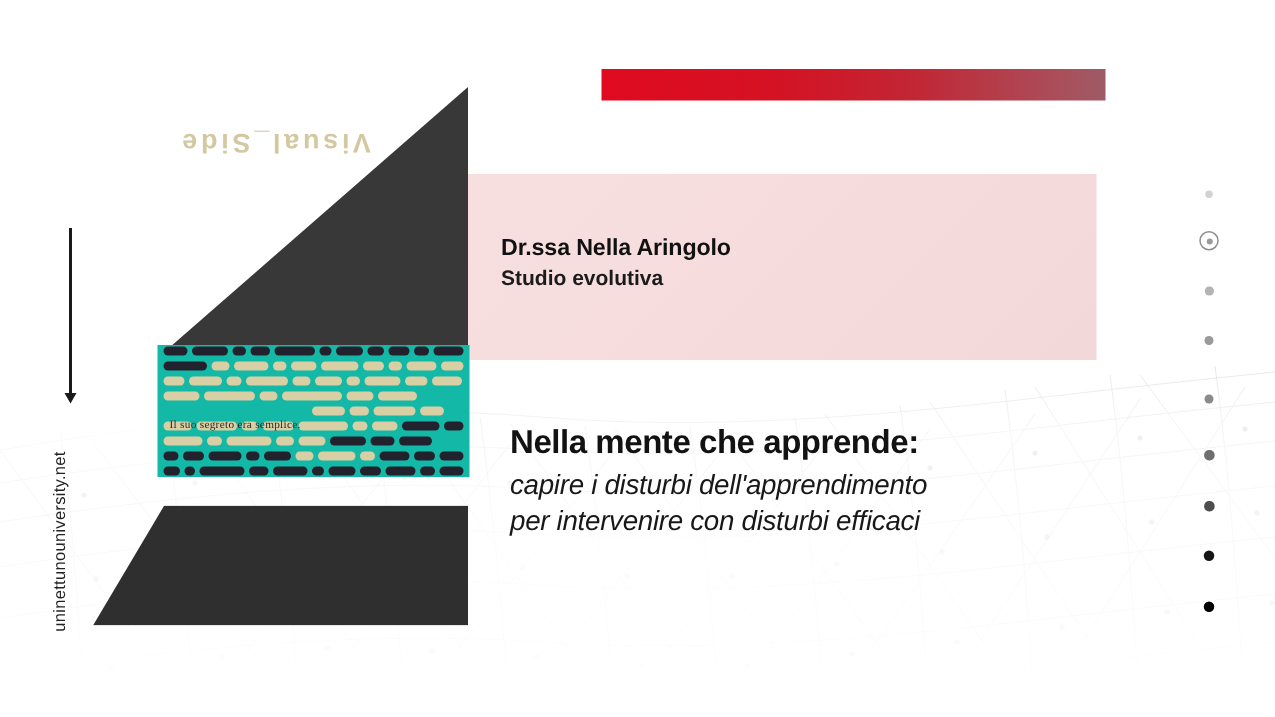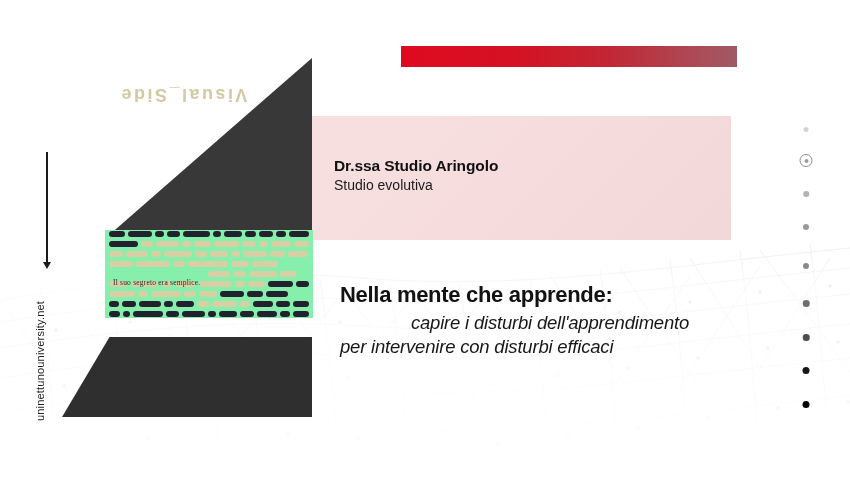--- a/index.html
+++ b/index.html
@@ -90,21 +90,21 @@
   #speaker-name {
     font-size: 15.5px;
     font-weight: bold;
     color: #111111;
     letter-spacing: -0.1px;
     line-height: 1.25;
     white-space: nowrap;
   }
   #speaker-role {
     font-size: 14px;
-    font-weight: normal;
+    font-weight: bold;
     color: #1b1b1b;
     line-height: 1.35;
     margin-top: 1px;
     white-space: nowrap;
   }
 
   
   #title-block {
     position: absolute;
     left: 340px;
@@ -122,21 +122,21 @@
   }
   .title-sub {
     font-size: 18.5px;
     font-style: italic;
     font-weight: normal;
     color: #181818;
     letter-spacing: -0.2px;
     line-height: 1.32;
     white-space: nowrap;
   }
-  #title-sub1 { margin-top: 3px; text-align: center; }
+  #title-sub1 { margin-top: 3px; }
 
   
   #gold-watermark {
     position: absolute;
     left: 119px;
     top: 84px;
     z-index: 3;
     font-size: 18px;
     font-weight: bold;
     letter-spacing: 2.5px;
@@ -148,21 +148,21 @@
   }
 
   
   #book-art {
     position: absolute;
     left: 105px;
     top: 230px;
     width: 208px;
     height: 88px;
     z-index: 4;
-    background: #86efac;
+    background: #14b8a6;
     overflow: hidden;
   }
   .redact-row {
     display: flex;
     gap: 3px;
     padding: 0 4px;
     height: 7px;
     margin-bottom: 3px;
     align-items: center;
   }
@@ -358,21 +358,21 @@
 
   <div class="geo" id="tri-upper"></div>
   <div class="geo" id="tri-lower"></div>
 
   <div id="gold-watermark">Visual_Side</div>
 
   <div id="red-bar"></div>
 
   <div id="pink-panel">
     <div id="speaker-block">
-      <div id="speaker-name">Dr.ssa Studio Aringolo</div>
+      <div id="speaker-name">Dr.ssa Nella Aringolo</div>
       <div id="speaker-role">Studio evolutiva</div>
     </div>
   </div>
 
   <div id="book-art">
     <div id="redact-rows">
         <div class="redact-row">
           <div class="rd rd-dark" style="width: 18px;"></div>
           <div class="rd rd-dark" style="width: 26px;"></div>
           <div class="rd rd-dark" style="width: 10px;"></div>

